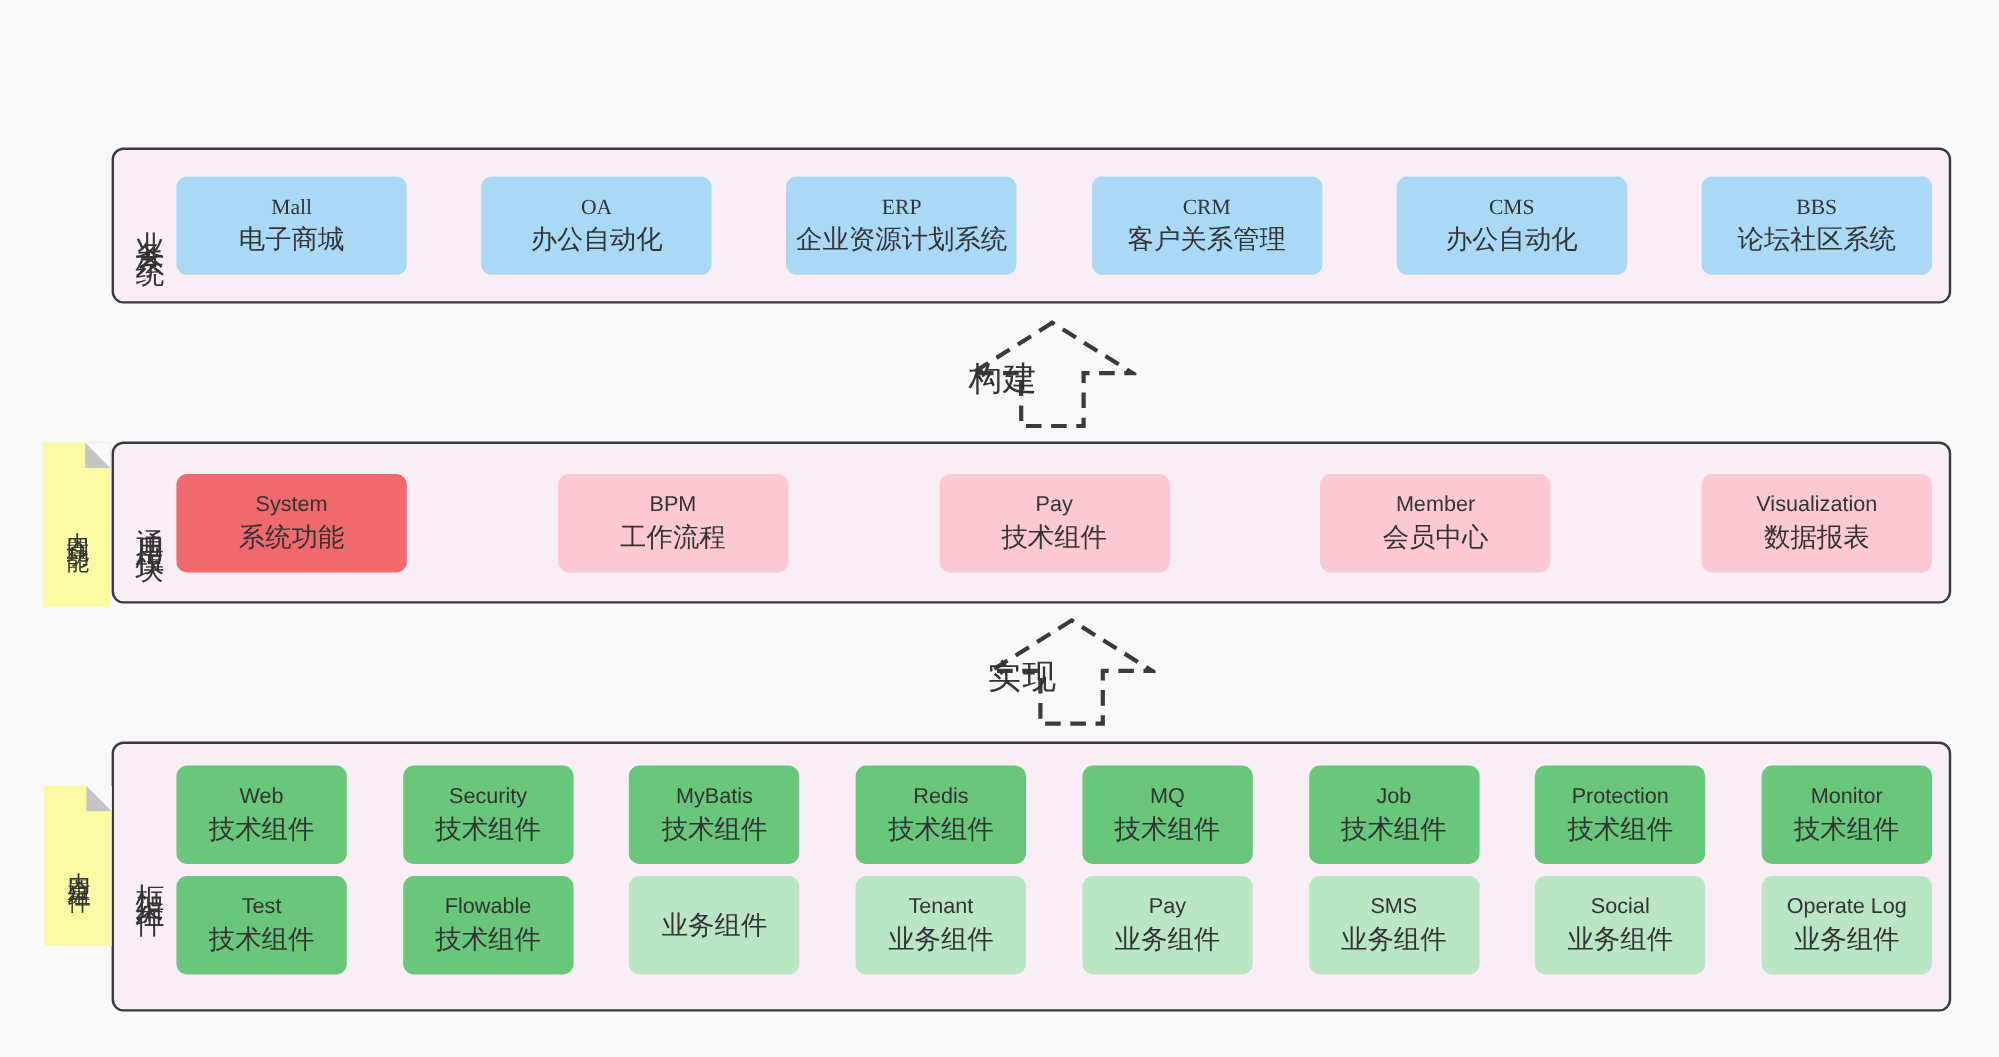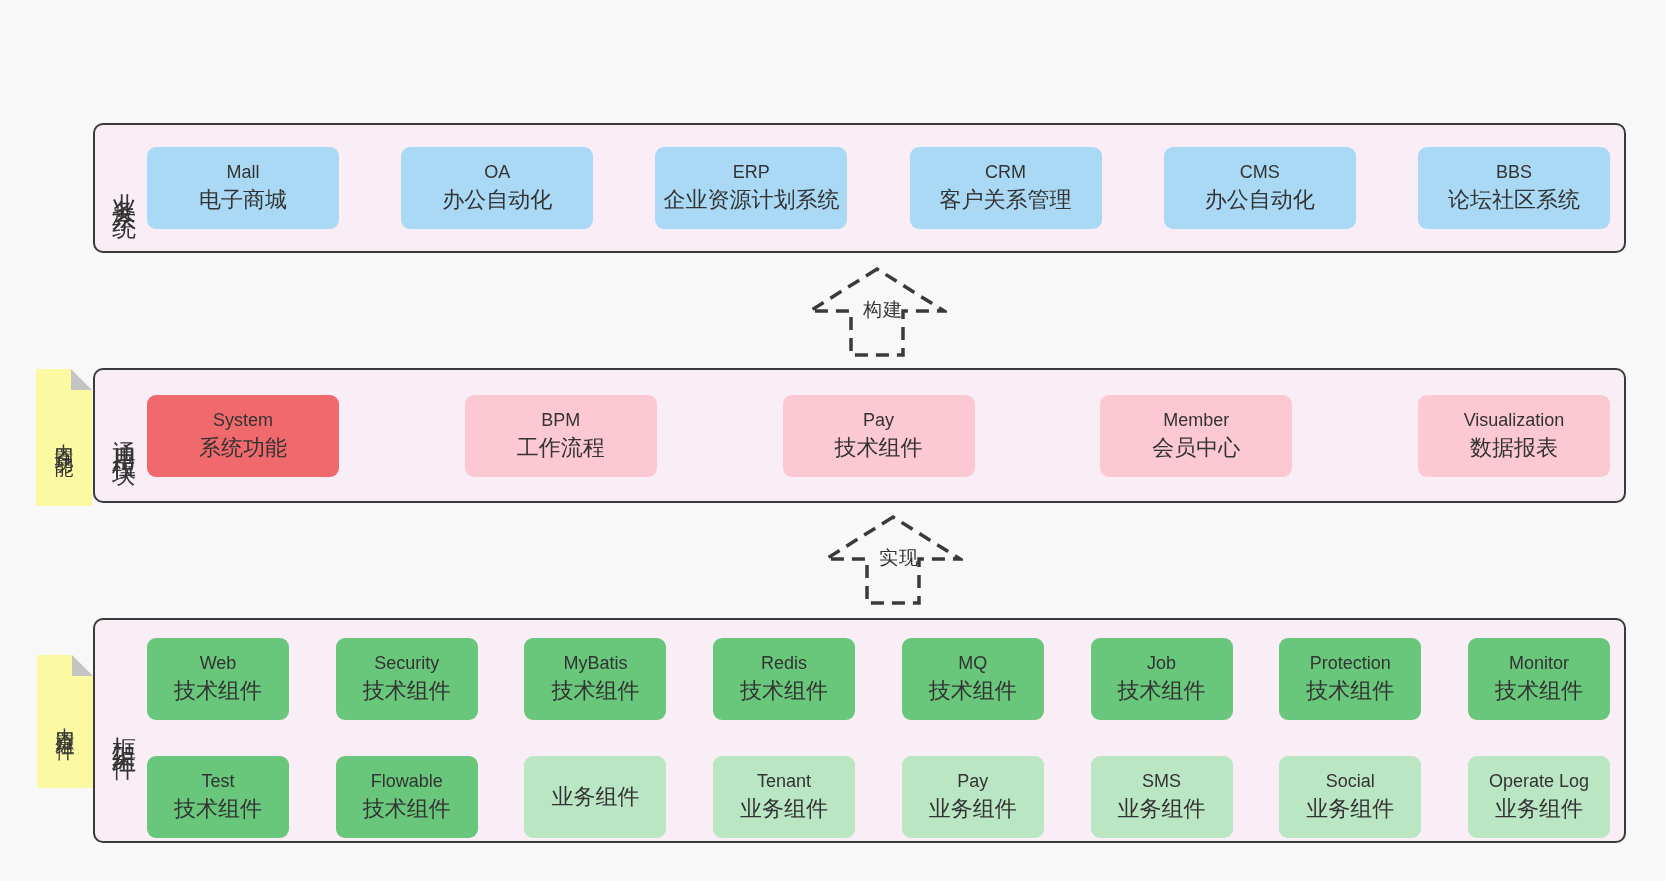--- a/index.html
+++ b/index.html
@@ -16,38 +16,38 @@
     color:var(--text);
   }
   .canvas{position:relative;width:1666px;height:881px;background:var(--page-bg);}
 
   .band{
     position:absolute;left:93px;width:1533px;
     background:var(--band-bg);
     border:2px solid var(--band-border);
     border-radius:10px;
   }
-  .band-1{top:123px;height:130px;}
+  .band-1{top:123px;height:130px;font-family:Liberation Serif, serif;}
   .band-2{top:368px;height:135px;}
   .band-3{top:618px;height:225px;}
 
   .vlabel{
     position:absolute;left:13px;top:50%;transform:translateY(-50%);
     writing-mode:vertical-rl;text-orientation:upright;
     font-size:24px;letter-spacing:7px;color:var(--text);white-space:nowrap;
   }
 
   .boxes-row{
     position:absolute;left:52px;right:14px;top:0;bottom:0;
     display:flex;justify-content:space-between;align-items:center;
   }
   .band-3 .rows{
     position:absolute;left:52px;right:14px;top:0;bottom:0;
     display:flex;flex-direction:column;justify-content:flex-start;
-    padding:18px 0 15px 0;gap:36px;
+    padding:18px 0 15px 0;gap:10px;
   }
   .band-3 .row{display:flex;justify-content:space-between;align-items:center;}
 
   .box{
     width:192px;height:82px;border-radius:9px;
     display:flex;flex-direction:column;justify-content:center;align-items:center;
     text-align:center;line-height:1.4;padding:2px 6px;
   }
   .band-3 .box{width:142px;}
   .box .name{font-size:18px;}
@@ -72,22 +72,22 @@
     position:absolute;left:50%;top:50%;transform:translate(-50%,-50%);
     writing-mode:vertical-rl;text-orientation:upright;
     font-size:19px;letter-spacing:5px;color:var(--text);white-space:nowrap;
   }
 
   .arrow{position:absolute;width:140px;height:92px;}
   .arrow-build{left:807px;top:266px;}
   .arrow-implement{left:823px;top:514px;}
   .arrow svg{position:absolute;left:0;top:0;}
   .arrow-label{
-    position:absolute;left:12px;right:0;top:31px;text-align:center;
-    font-size:19px;color:var(--text);letter-spacing:1px;
+    position:absolute;left:0;right:0;top:31px;
+    font-size:28px;color:var(--text);letter-spacing:1px;
   }
 </style>
 </head>
 <body>
 
 <div class="canvas">
 
   <section class="band band-1">
     <div class="vlabel">业务系统</div>
     <div class="boxes-row">

